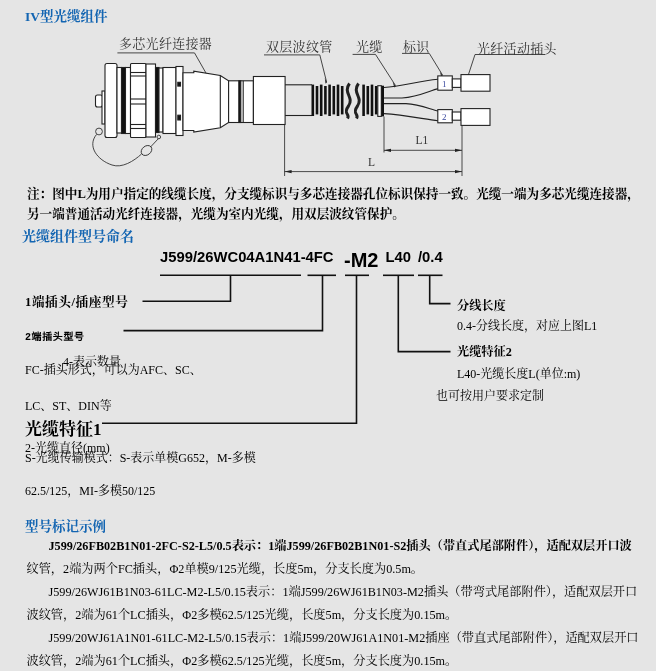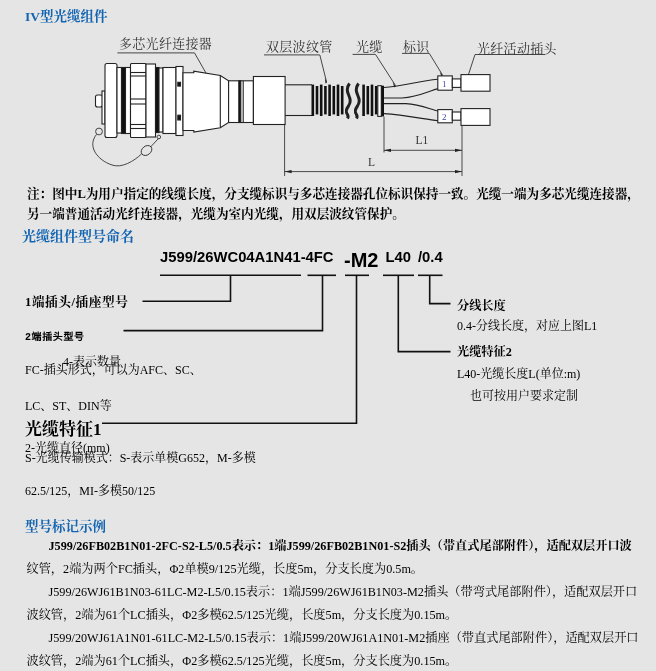--- a/index.html
+++ b/index.html
@@ -170,21 +170,21 @@
   <div class="t body12" style="left:25px;top:400px;">LC、ST、DIN等</div>
   <div class="t b" style="left:25px;top:420.5px;font-size:17px;">光缆特征1</div>
   <div class="t body12" style="left:25px;top:441.5px;">2-光缆直径(mm)</div>
   <div class="t body12" style="left:25px;top:452px;">S-光缆传输模式：S-表示单模G652，M-多模</div>
   <div class="t body12" style="left:25px;top:484.5px;">62.5/125，MI-多模50/125</div>
 
   <div class="t b" style="left:457px;top:299.5px;font-size:12.2px;">分线长度</div>
   <div class="t body12" style="left:457px;top:320px;">0.4-分线长度，对应上图L1</div>
   <div class="t b" style="left:457px;top:346px;font-size:12.2px;">光缆特征2</div>
   <div class="t body12" style="left:457px;top:368px;">L40-光缆长度L(单位:m)</div>
-  <div class="t body12" style="left:470px;top:390px;">也可按用户要求定制</div>
+  <div class="t body12" style="left:436px;top:390px;">也可按用户要求定制</div>
 
   <div class="t blue" style="left:25px;top:519.5px;font-size:13.5px;">型号标记示例</div>
 
   <div class="t" style="left:48.5px;top:540px;font-size:12.2px;font-weight:bold;">J599/26FB02B1N01-2FC-S2-L5/0.5表示：1端J599/26FB02B1N01-S2插头（带直式尾部附件），适配双层开口波</div>
   <div class="t" style="left:26.5px;top:563px;font-size:12.2px;">纹管，2端为两个FC插头，Φ2单模9/125光缆，长度5m，分支长度为0.5m。</div>
   <div class="t" style="left:48.5px;top:586px;font-size:12.2px;">J599/26WJ61B1N03-61LC-M2-L5/0.15表示：1端J599/26WJ61B1N03-M2插头（带弯式尾部附件），适配双层开口</div>
   <div class="t" style="left:26.5px;top:609px;font-size:12.2px;">波纹管，2端为61个LC插头，Φ2多模62.5/125光缆，长度5m，分支长度为0.15m。</div>
   <div class="t" style="left:48.5px;top:632px;font-size:12.2px;text-align:center;">J599/20WJ61A1N01-61LC-M2-L5/0.15表示：1端J599/20WJ61A1N01-M2插座（带直式尾部附件），适配双层开口</div>
   <div class="t" style="left:26.5px;top:655px;font-size:12.2px;">波纹管，2端为61个LC插头，Φ2多模62.5/125光缆，长度5m，分支长度为0.15m。</div>
 

